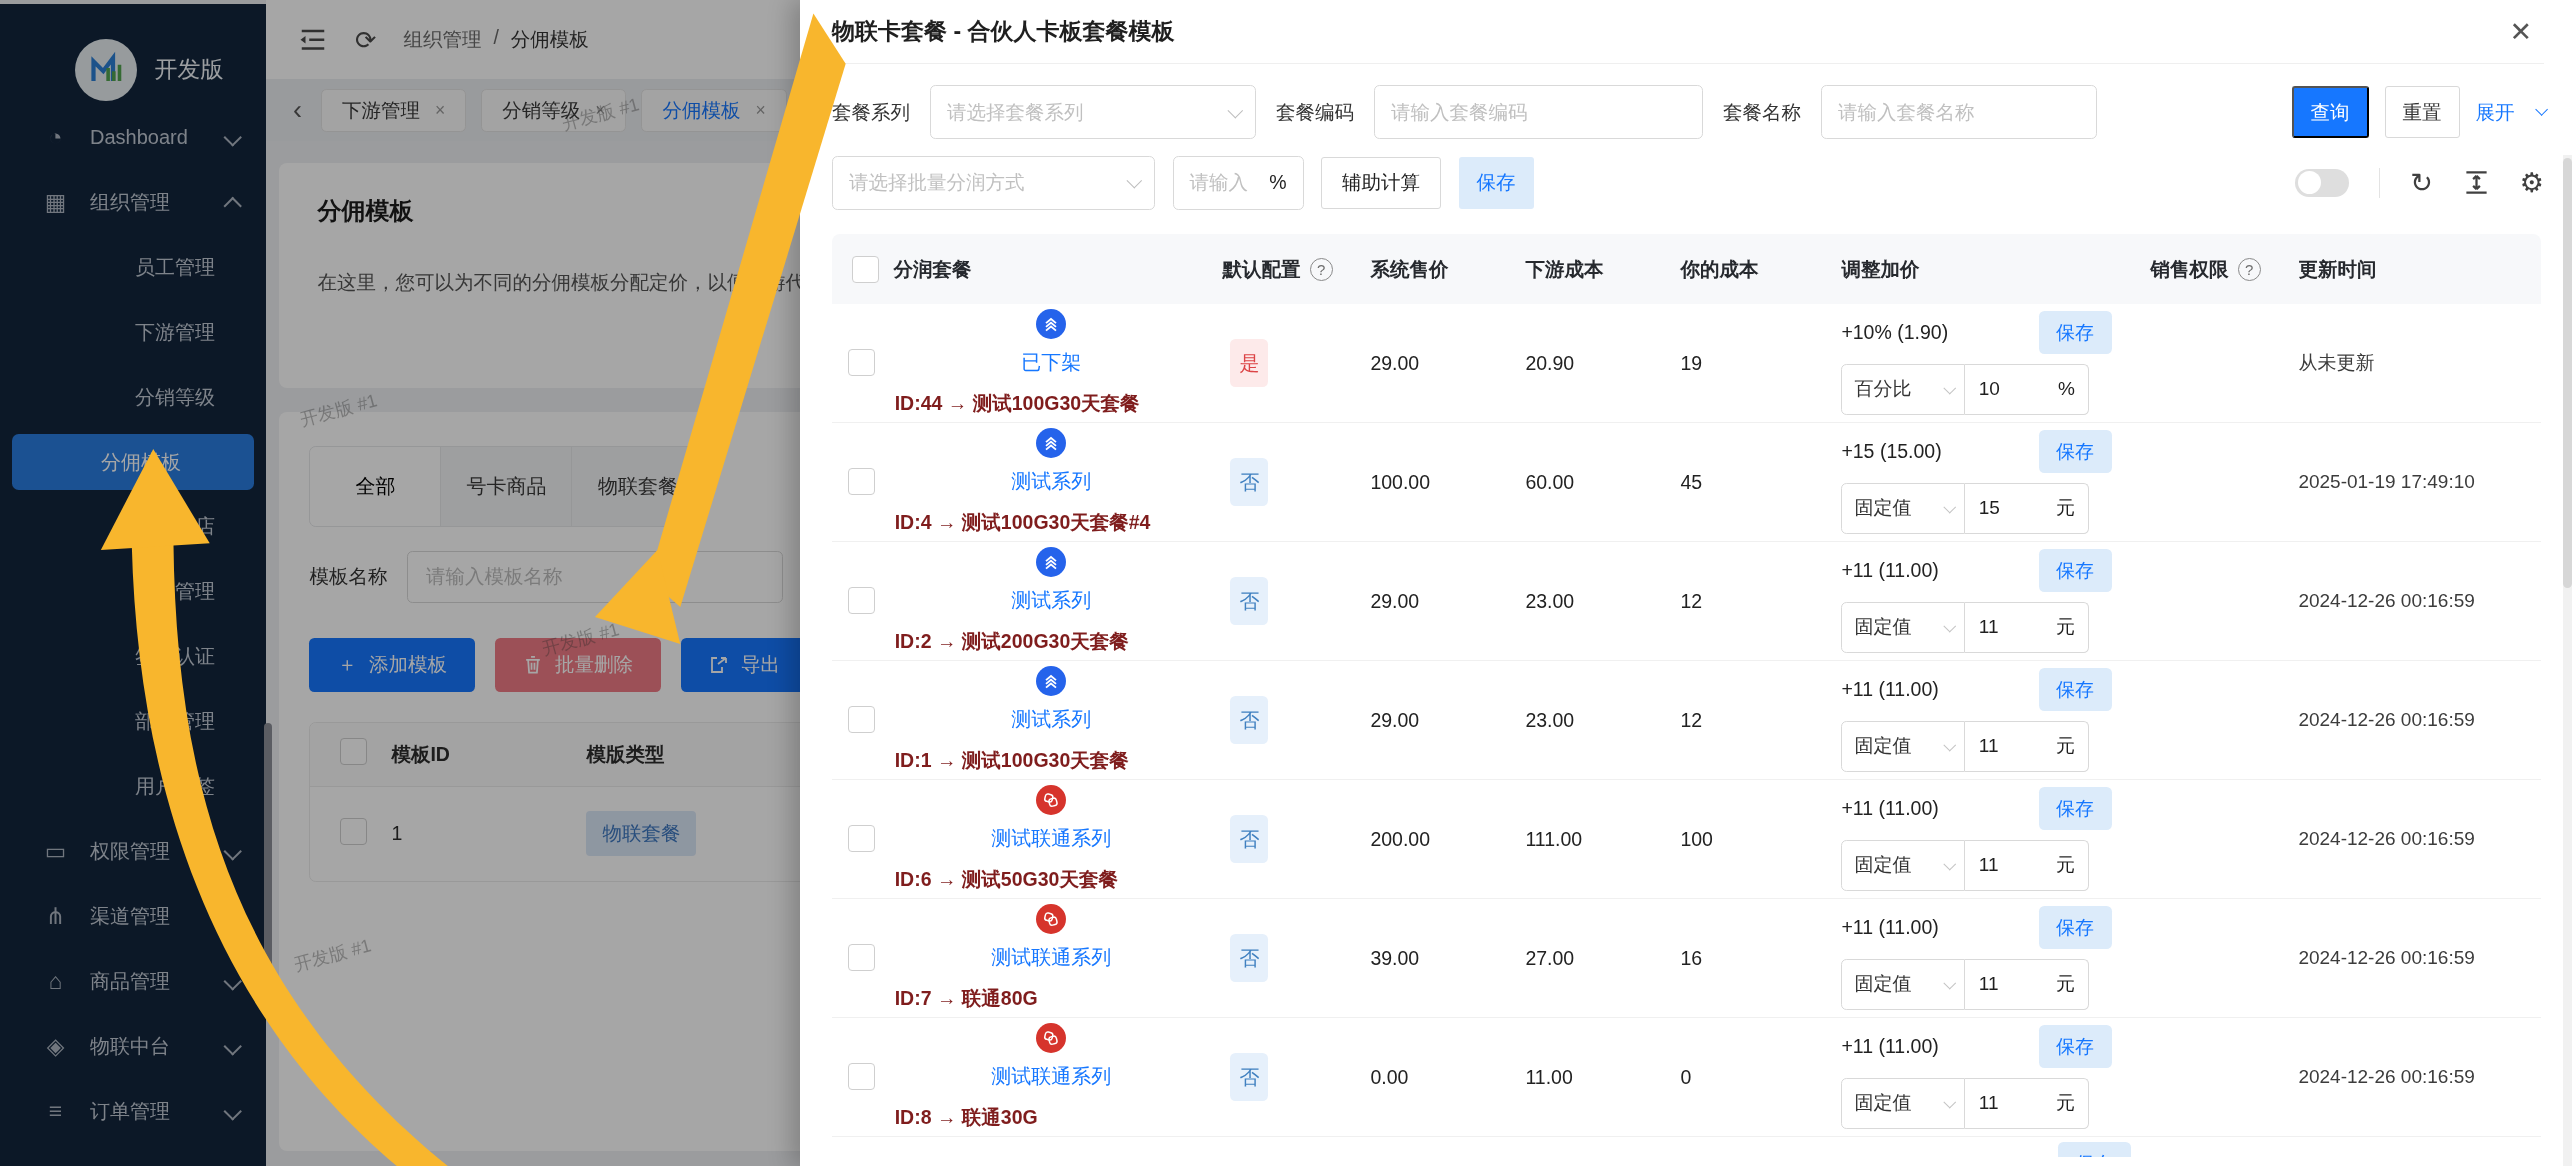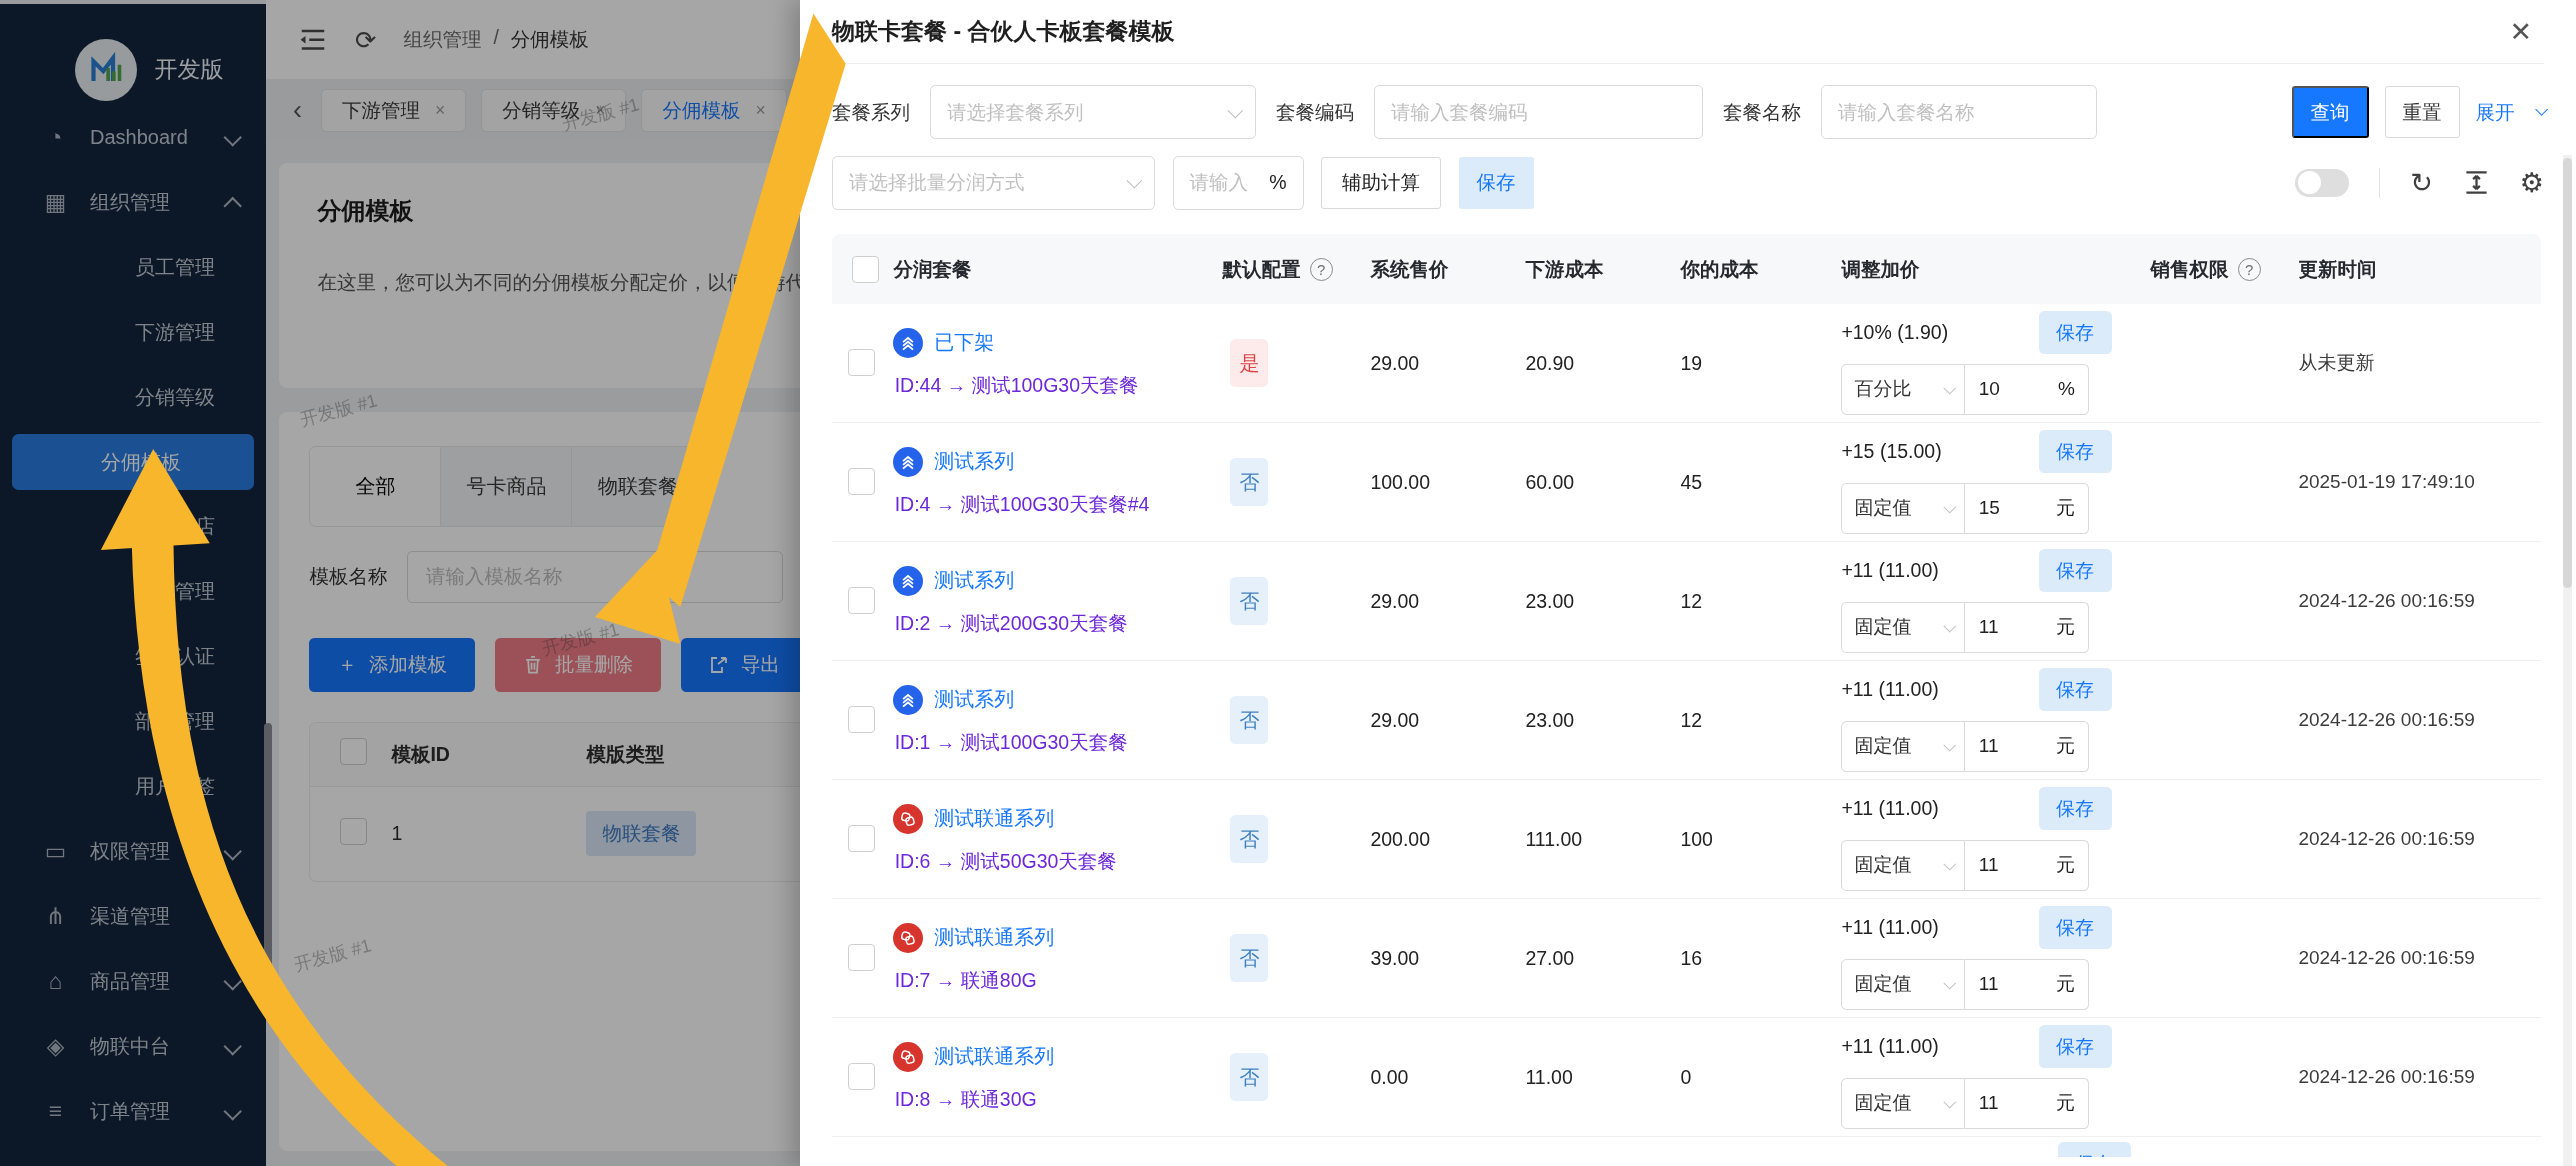--- a/index.html
+++ b/index.html
@@ -125,27 +125,27 @@
     grid-template-columns:48px 329px 148px 155px 155px 161px 309px 148px 255px; }
   .d-thead { height:70px; background:#f7f8fa; border-radius:8px 8px 0 0; align-items:center;
     font-size:19.5px; font-weight:bold; color:#26292e; }
   .th { padding-left:13.4px; display:flex; align-items:center; gap:9.4px; }
   .th.first { padding-left:20px; }
   .qmark { width:23px; height:23px; border:1.3px solid #8a8a8a; border-radius:50%; color:#6e6e6e;
     font-size:15px; display:flex; align-items:center; justify-content:center; font-weight:normal; }
   .t-row { height:119px; border-bottom:0.7px solid #f0f0f0; align-items:center; }
   .cell { padding-left:13.4px; }
   .cell.cb { padding-left:16px; }
-  .pkg-top { display:flex; align-items:center; gap:10.8px; }
+  .pkg-top { display:flex; align-items:center; gap:10.8px;flex-direction:column; }
   .series-icon { width:30px; height:30px; border-radius:50%; display:flex; align-items:center;
     justify-content:center; flex:0 0 30px; }
   .series-icon.mobile { background:#2563eb; }
   .series-icon.unicom { background:#d6342c; }
   .series-name { color:#1677ff; font-size:20px; text-decoration:none; }
-  .pkg-id { margin-top:14px; font-size:19.5px; color:#6d28d9; padding-left:1.3px; }
+  .pkg-id { margin-top:14px; font-size:19.5px; color:#7f1d1d; padding-left:1.3px;font-weight:bold; }
   .tag { display:inline-flex; align-items:center; justify-content:center; width:38px; height:48px;
     border-radius:5.4px; font-size:20px; margin-left:8px; }
   .tag.yes { background:#fdeaea; color:#dc4446; }
   .tag.no  { background:#e6f0fb; color:#4080c0; }
   .num { font-size:19.5px; color:#222; }
   .adj-line1 { display:flex; align-items:center; }
   .adj-text { font-size:19.5px; color:#222; }
   .save-mini { margin-left:auto; margin-right:25.5px; width:73px; height:43px; background:#dcebfa;
     color:#1677ff; border:none; border-radius:5.4px; font-size:19px; cursor:pointer; }
   .adj-line2 { margin-top:9.4px; display:flex; }

